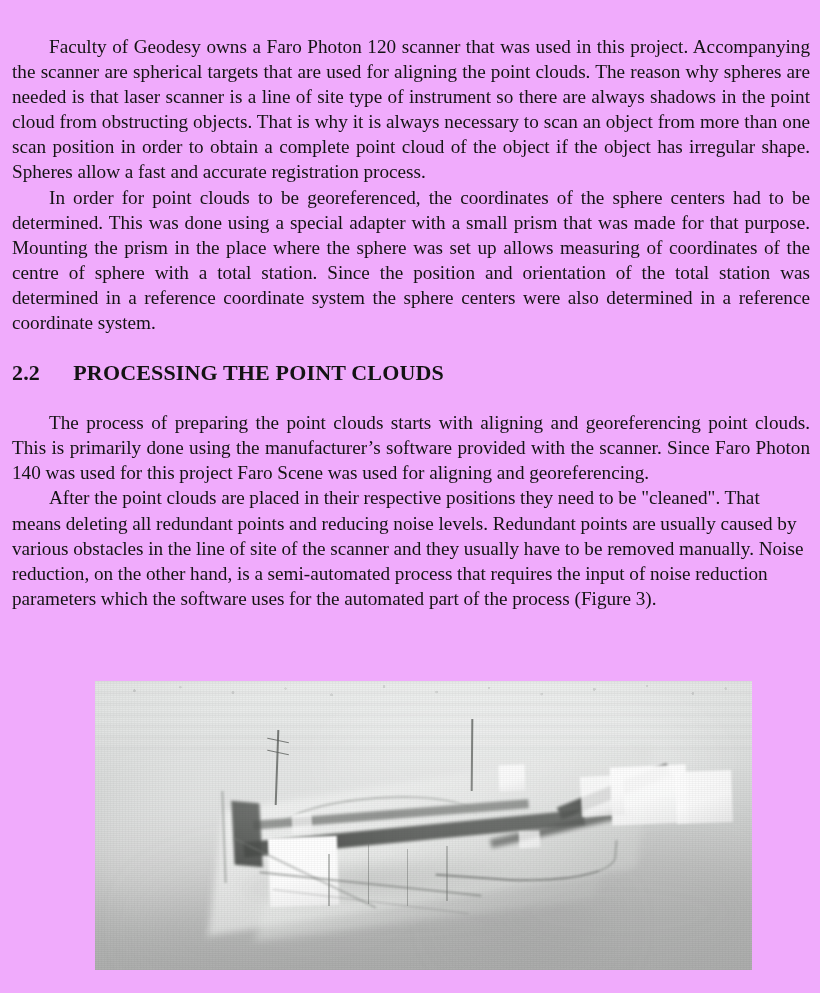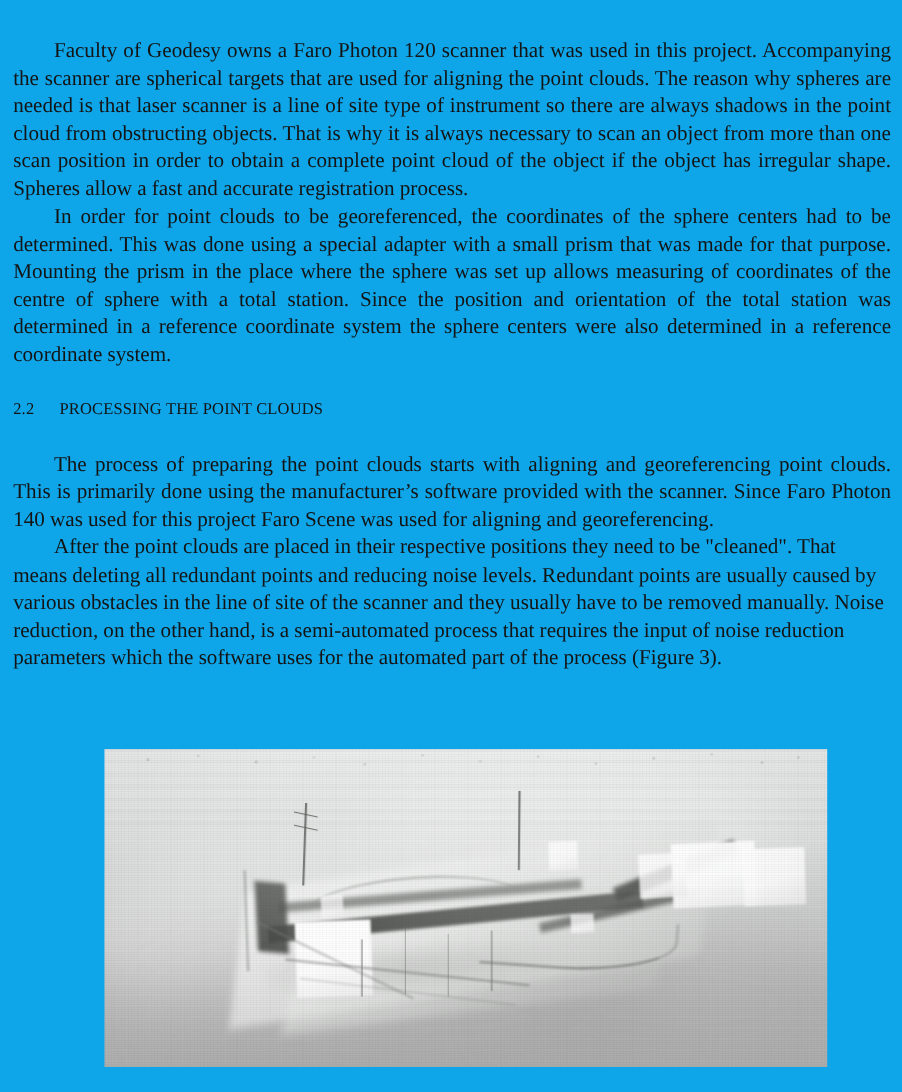--- a/index.html
+++ b/index.html
@@ -12,21 +12,21 @@
     height: 993px;
     background: #f5f5f4;
     font-family: "Liberation Serif", "DejaVu Serif", serif;
     color: #141414;
     overflow: hidden;
   }
   .page {
     position: relative;
     width: 820px;
     height: 993px;
-    background: #0ea5e9;
+    background: #f0abfc;
     box-sizing: border-box;
     padding: 0;
   }
   .text-col {
     position: absolute;
     left: 12px;
     top: 34px;
     width: 798px;
   }
   p.body-par {
@@ -38,22 +38,22 @@
     text-justify: inter-word;
     -webkit-hyphens: none;
     hyphens: none;
     word-spacing: -0.1px;
   }
   p.body-par.last-left {
     text-align: left;
   }
   h2.section-heading {
     margin: 0;
-    font-size: 15px;
-    font-weight: normal;
+    font-size: 22px;
+    font-weight: bold;
     line-height: 25px;
     letter-spacing: 0.15px;
     text-indent: 0;
     white-space: pre;
   }
   .gap-heading-before { height: 25px; }
   .gap-heading-after  { height: 25px; }
 
   
   .figure-wrap {

